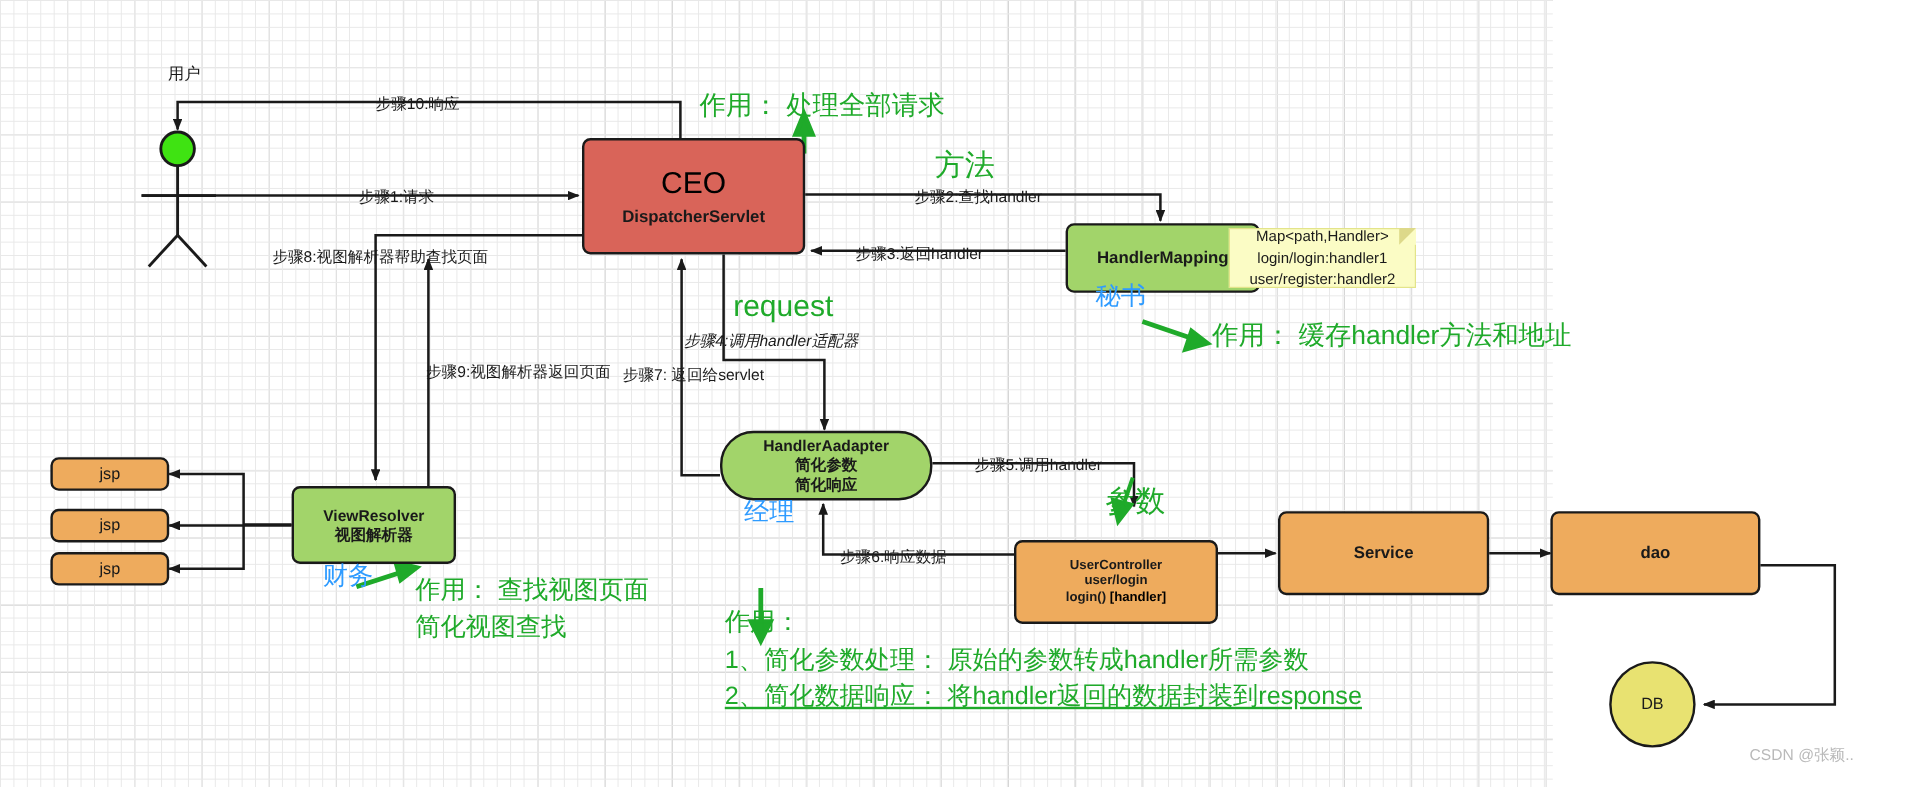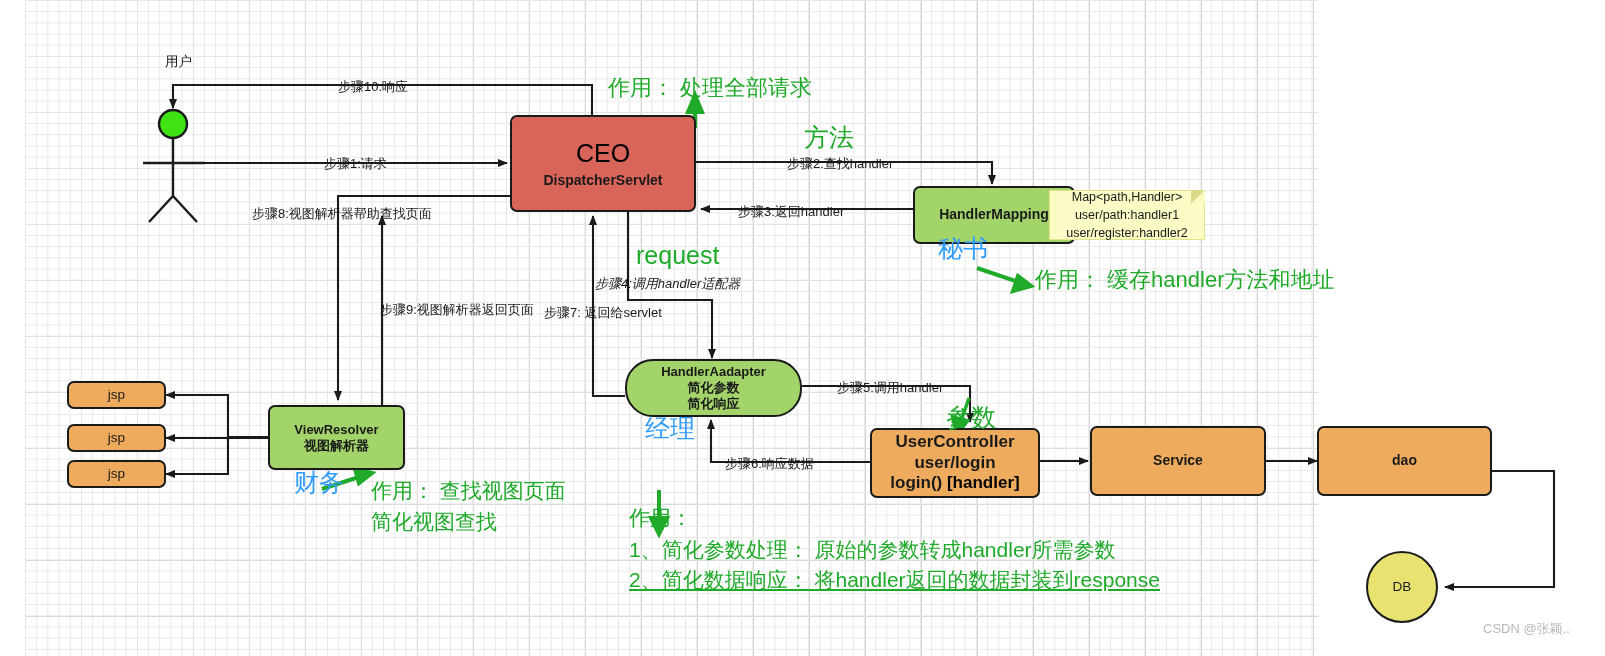--- a/index.html
+++ b/index.html
@@ -13,33 +13,32 @@
     position:relative;
     width:1294px;height:656px;
     background-color:#ffffff;
     background-image:
       linear-gradient(to right, #e8e8e8 1px, transparent 1px),
       linear-gradient(to bottom, #e8e8e8 1px, transparent 1px),
       linear-gradient(to right, #d6d6d6 1px, transparent 1px),
       linear-gradient(to bottom, #d6d6d6 1px, transparent 1px);
     background-size: 11.2px 11.2px, 11.2px 11.2px, 56px 56px, 56px 56px;
     background-position: 0 0, 0 0, 0 0, 0 0;
-    margin-left: 25px;
   }
   svg.layer{position:absolute;left:0;top:0;width:1605px;height:656px;overflow:visible;}
   .node{position:absolute;box-sizing:border-box;border:2.5px solid #1a1a1a;border-radius:7px;
         display:flex;flex-direction:column;align-items:center;justify-content:center;
         text-align:center;color:#1a1a1a;font-weight:bold;line-height:1.22;}
   .n-red{background:#d96459;}
   .n-green{background:#a2d46a;}
   .n-orange{background:#eeab5d;}
   .n-db{background:#e8e271;border-radius:50%;}
   .lbl{position:absolute;white-space:nowrap;color:#1a1a1a;}
   .step{font-size:13px;background:transparent;}
-  .blue-role{position:absolute;color:#2e9bff;font-size:25px;white-space:nowrap;}
+  .blue-role{position:absolute;color:#2e9bff;font-size:21px;white-space:nowrap;}
   .blue-ceo{position:absolute;color:#000000;font-size:25px;white-space:nowrap;}
   .green-note{position:absolute;color:#1faa2a;white-space:nowrap;}
   .note-box{position:absolute;background:#fbfcc5;border:1px solid #e3e48a;box-sizing:border-box;
             font-size:12.5px;color:#1a1a1a;text-align:right;line-height:1.45;
             display:flex;flex-direction:column;align-items:center;justify-content:center;}
   .note-fold{position:absolute;width:0;height:0;border-style:solid;
              border-width:0 0 14px 14px;border-color:transparent transparent #fbfcc5 #ddd98a;}
   .wm{position:absolute;color:#b9b9b9;font-size:13px;white-space:nowrap;}
   .handler-tag{color:#000000;}
   .usr-label{position:absolute;font-size:13.5px;color:#1a1a1a;white-space:nowrap;}
@@ -120,21 +119,21 @@
     <div style="font-size:14px;margin-top:4px;">DispatcherServlet</div>
   </div>
 
   <div class="node n-green" style="left:888px;top:186px;width:162px;height:58px;font-size:14px;">
     <div>HandlerMapping</div>
   </div>
   <div class="blue-role" style="left:913px;top:232px;">秘书</div>
 
   <div class="note-box" style="left:1024px;top:190px;width:156px;height:50px;">
     <div>Map&lt;path,Handler&gt;</div>
-    <div>user/path:handler1</div>
+    <div>login/login:handler1</div>
     <div>user/register:handler2</div>
   </div>
   <div class="note-fold" style="left:1166px;top:190px;"></div>
 
   <div class="node n-green" style="left:600px;top:359px;width:177px;height:58px;font-size:13px;border-radius:28px;">
     <div>HandlerAadapter</div>
     <div>简化参数</div>
     <div>简化响应</div>
   </div>
   <div class="blue-role" style="left:620px;top:412px;">经理</div>
@@ -148,21 +147,21 @@
   <div class="node n-orange jsp" style="left:42px;top:381px;width:99px;height:28px;">
     <div>jsp</div>
   </div>
   <div class="node n-orange jsp" style="left:42px;top:424px;width:99px;height:28px;">
     <div>jsp</div>
   </div>
   <div class="node n-orange jsp" style="left:42px;top:460px;width:99px;height:28px;">
     <div>jsp</div>
   </div>
 
-  <div class="node n-orange" style="left:845px;top:428px;width:170px;height:70px;font-size:17px;">
+  <div class="node n-orange" style="left:845px;top:450px;width:170px;height:70px;font-size:11px;">
     <div>UserController</div>
     <div>user/login</div>
     <div>
       <span>login()</span>
       <span class="handler-tag">[handler]</span>
     </div>
   </div>
 
   <div class="node n-orange" style="left:1065px;top:426px;width:176px;height:70px;font-size:14px;">
     <div>Service</div>

